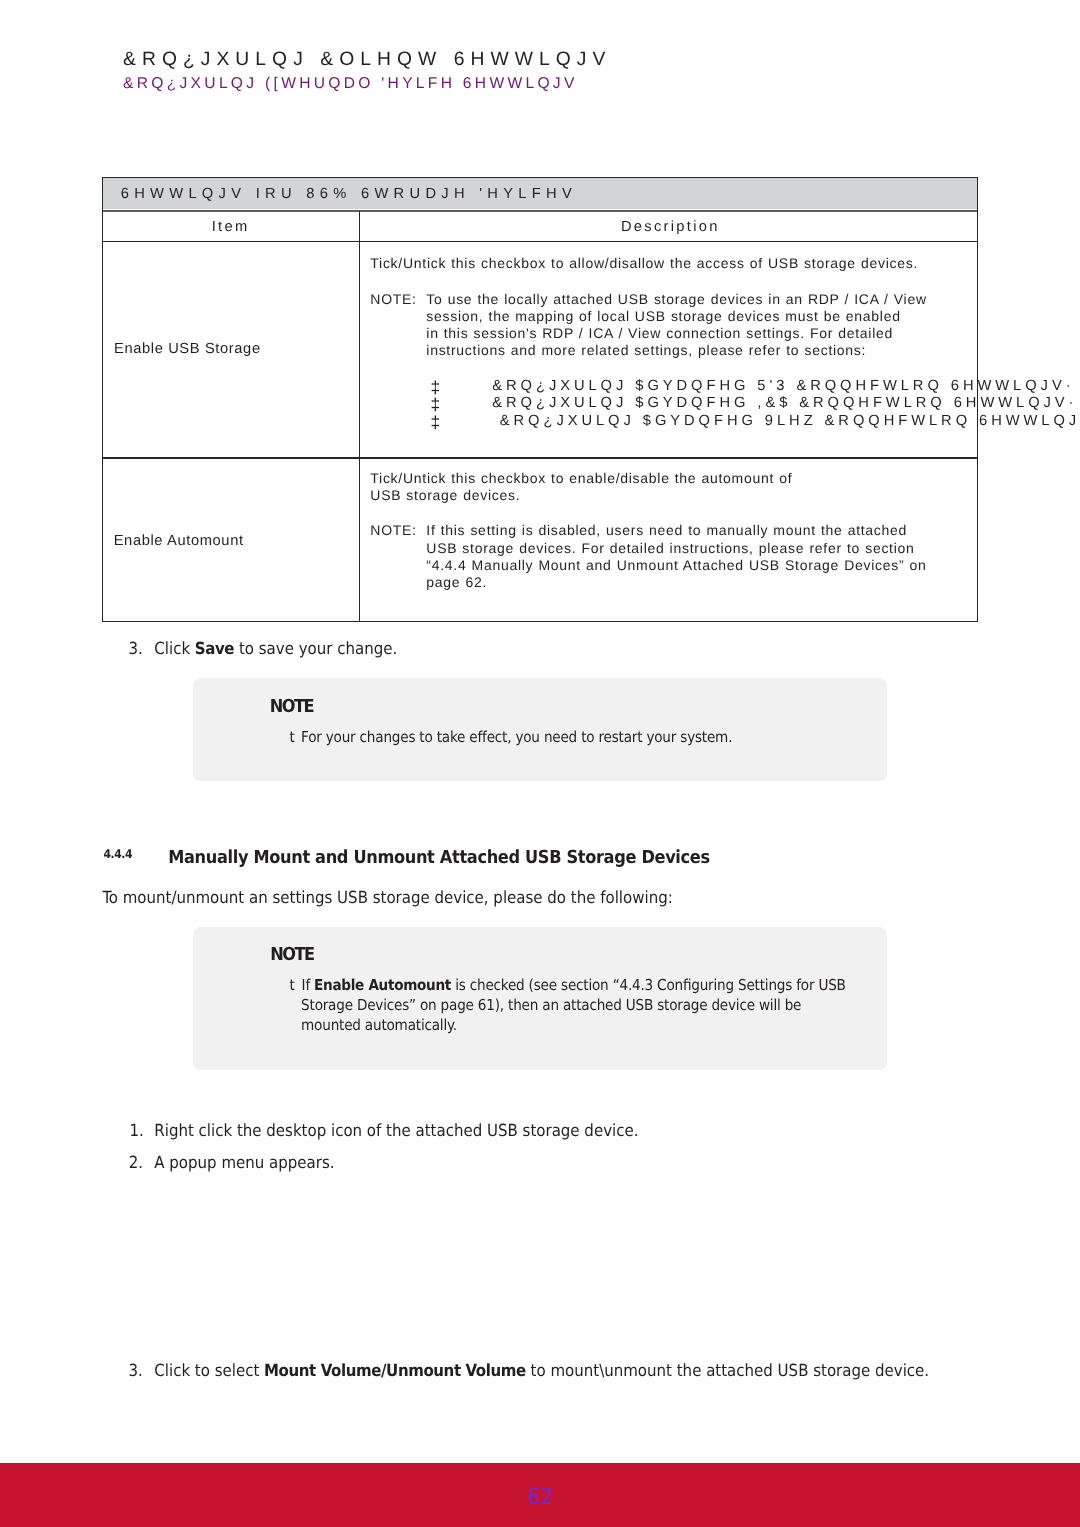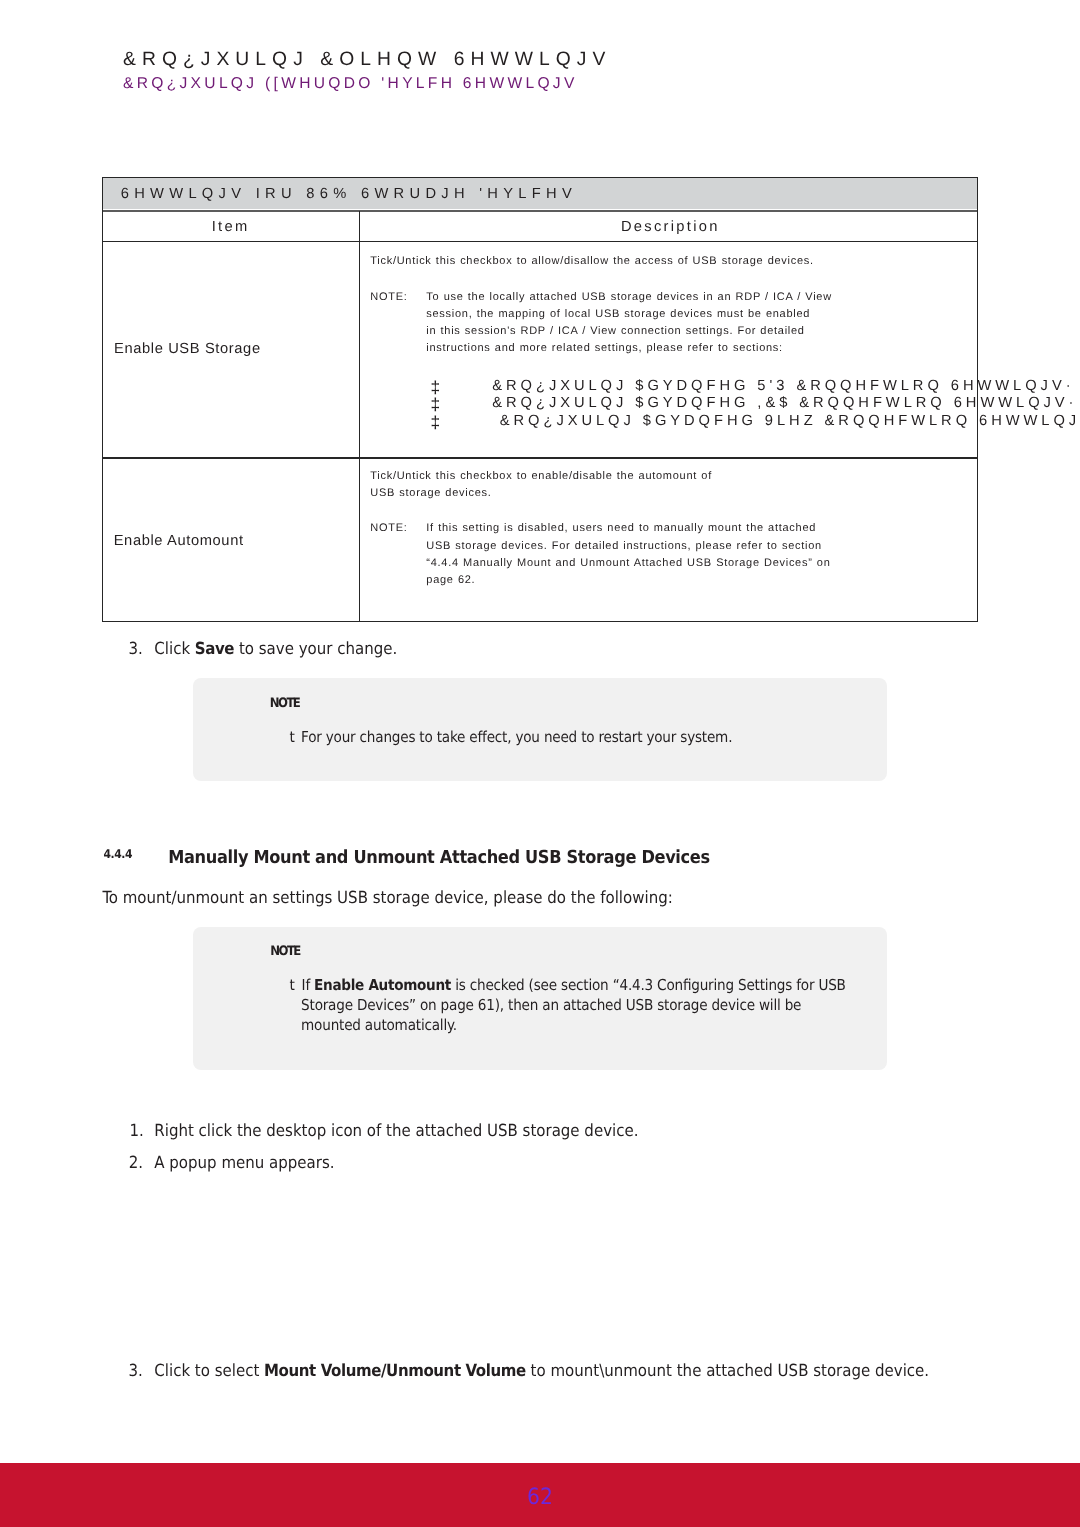--- a/index.html
+++ b/index.html
@@ -24,33 +24,33 @@
   .tbl-cap span{position:absolute;left:17.4px;top:7.5px;font-size:14.7px;letter-spacing:5.3px;white-space:nowrap;}
   .tbl-hrow{position:absolute;left:0;top:32.4px;width:100%;height:31.4px;
        border-bottom:1.4px solid #262626;box-sizing:border-box;}
   .vline{position:absolute;left:255.6px;top:32.4px;width:1.4px;height:411px;background:#262626;}
   .hline2{position:absolute;left:0;top:279.1px;width:100%;height:1.4px;background:#262626;}
   .th{position:absolute;top:8.3px;font-size:14.7px;letter-spacing:2.3px;white-space:nowrap;}
   .th-item{left:-0.5px;width:255.6px;text-align:center;}
   .th-desc{left:258.5px;width:617px;text-align:center;}
 
   .rowlabel{position:absolute;font-size:14.7px;letter-spacing:0.62px;white-space:nowrap;}
-  .dline{position:absolute;font-size:11px;letter-spacing:0.72px;word-spacing:0.5px;white-space:nowrap;}
+  .dline{position:absolute;font-size:14px;letter-spacing:0.72px;word-spacing:0.5px;white-space:nowrap;}
   .gline{position:absolute;font-size:14.7px;letter-spacing:3.95px;white-space:nowrap;}
   .bullet{position:absolute;font-size:17.4px;}
 
   
   .li{position:absolute;font-size:16.7px;color:#231f20;white-space:nowrap;letter-spacing:0px;}
   .li b{letter-spacing:-0.4px;}
   .note-b b{letter-spacing:-0.3px;}
   b{font-weight:bold;}
 
   
   .note{position:absolute;left:193px;width:694px;background:#f1f1f1;border-radius:8px;}
-  .note-h{position:absolute;font-weight:bold;font-size:13px;color:#231f20;letter-spacing:-1.55px;}
+  .note-h{position:absolute;font-weight:bold;font-size:18px;color:#231f20;letter-spacing:-1.55px;}
   .note-b{position:absolute;font-size:15.1px;color:#231f20;letter-spacing:-0.2px;white-space:nowrap;}
   .note-bul{position:absolute;font-size:15.1px;color:#231f20;}
 
   
   .h3num{position:absolute;left:103.5px;font-weight:bold;font-size:12px;letter-spacing:-0.45px;}
   .h3txt{position:absolute;left:168.2px;font-weight:bold;font-size:18px;letter-spacing:-0.34px;white-space:nowrap;}
   .para{position:absolute;left:102.4px;font-size:16.7px;white-space:nowrap;letter-spacing:0px;}
 
   
   .redbar{position:absolute;left:0;top:1463px;width:1080px;height:64px;background:#c6132f;}

